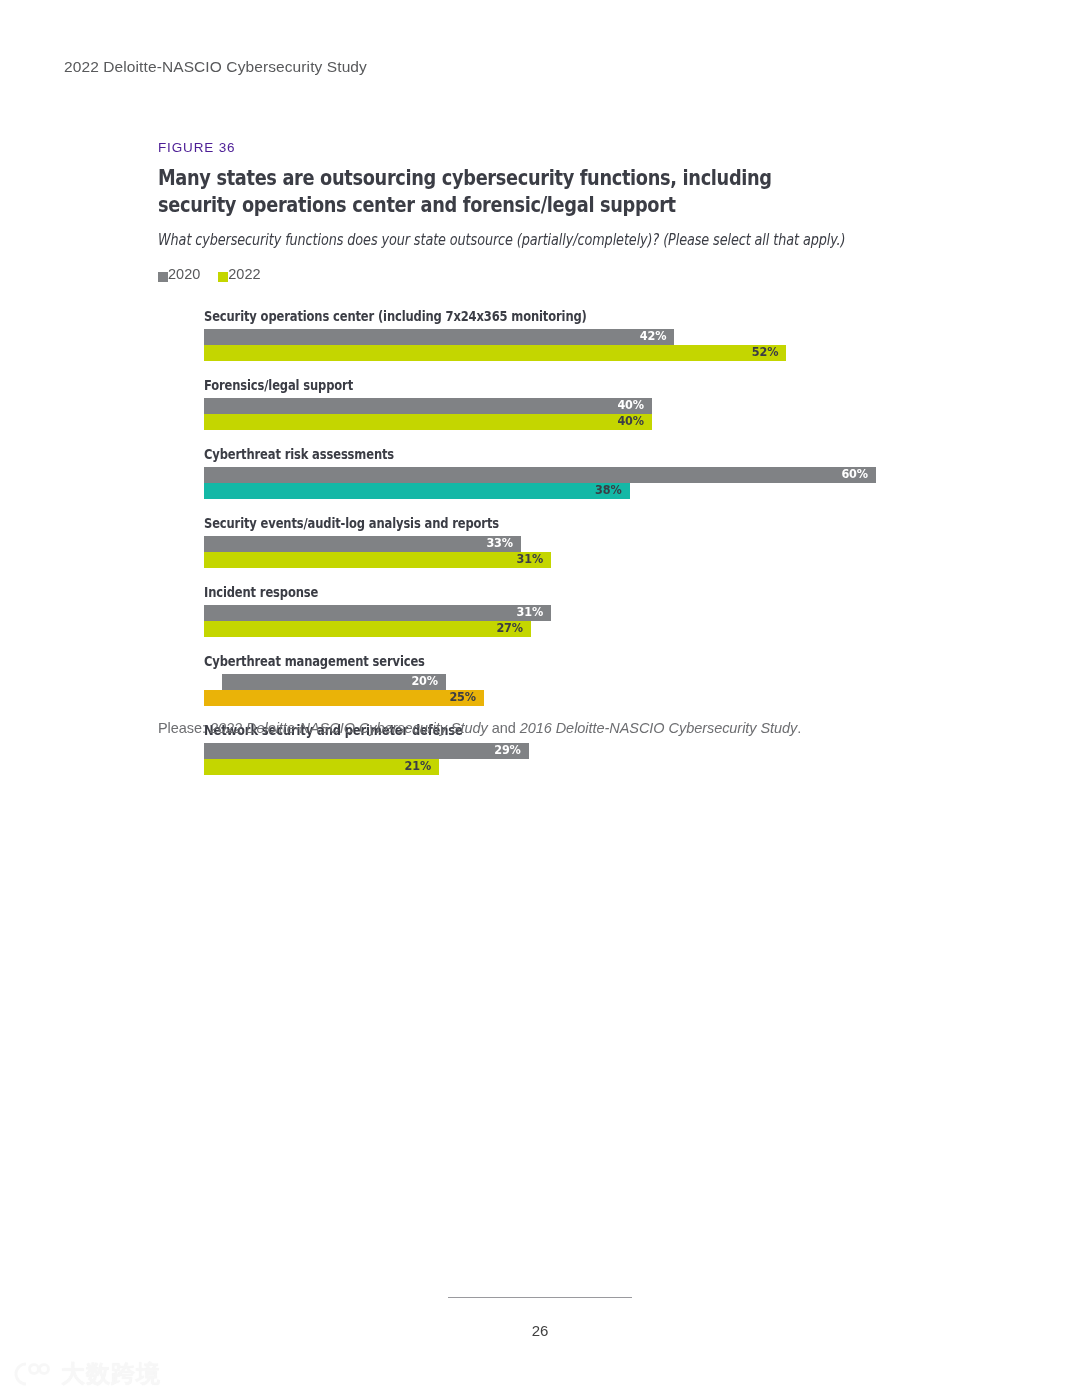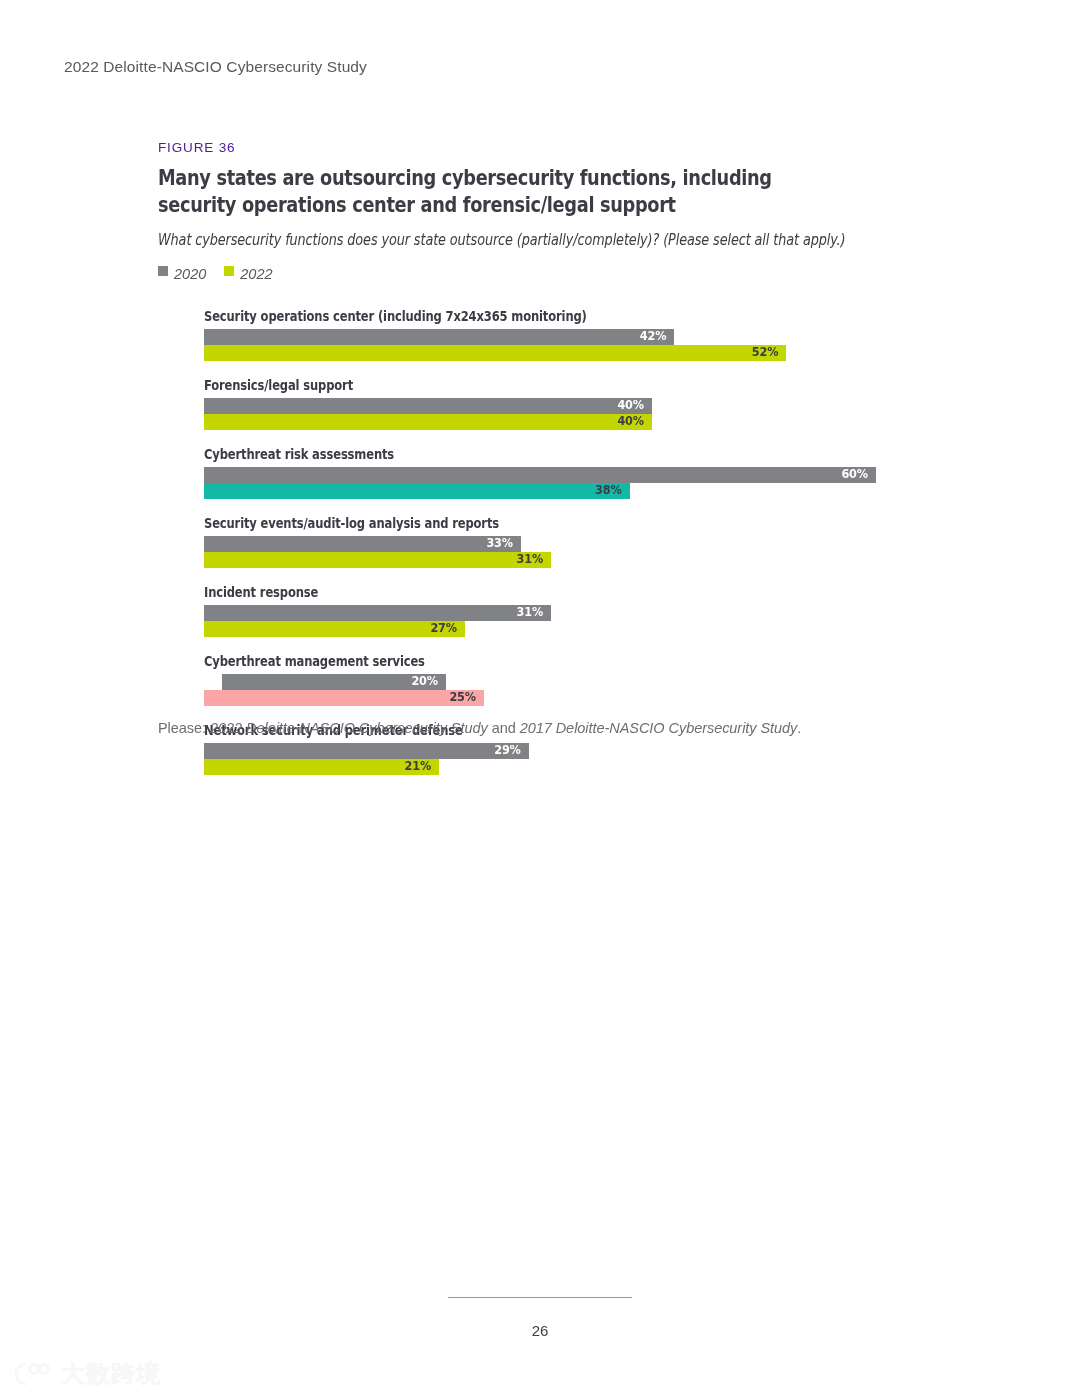--- a/index.html
+++ b/index.html
@@ -74,23 +74,21 @@
 
   
   .legend {
     display: flex;
     align-items: center;
     gap: 18px;
     margin-top: 17px;
   }
   .legend-item {
     display: flex;
-    align-items: flex-start;
-    gap: 6px;
-    font-style: italic;
+    align-items: flex-end;
   }
   .legend-swatch {
     width: 10px;
     height: 10px;
     display: inline-block;
   }
   .legend-swatch.s2020 { background: #808285; }
   .legend-swatch.s2022 { background: #c4d600; }
   .legend-label {
     font-size: 14.5px;
@@ -254,47 +252,47 @@
           </div>
           <div class="bar y2022" style="width: 347.2px; background: rgb(196, 214, 0);">
             <span class="bar-value">31%</span>
           </div>
         </div>
         <div class="chart-row">
           <div class="cat-label">Incident response</div>
           <div class="bar y2020" style="width: 347.2px; background: rgb(128, 130, 133);">
             <span class="bar-value">31%</span>
           </div>
-          <div class="bar y2022" style="width: 261px; background: rgb(196, 214, 0);">
+          <div class="bar y2022" style="width: 327px; background: rgb(196, 214, 0);">
             <span class="bar-value">27%</span>
           </div>
         </div>
         <div class="chart-row">
           <div class="cat-label">Cyberthreat management services</div>
           <div class="bar y2020" style="width: 224px; background: rgb(128, 130, 133); margin-left: 18px;">
             <span class="bar-value">20%</span>
           </div>
-          <div class="bar y2022" style="width: 280px; background: #fca5a5;">
+          <div class="bar y2022" style="width: 280px; background: #eab308;">
             <span class="bar-value">25%</span>
           </div>
         </div>
         <div class="chart-row">
           <div class="cat-label">Network security and perimeter defense</div>
           <div class="bar y2020" style="width: 324.8px; background: rgb(128, 130, 133);">
             <span class="bar-value">29%</span>
           </div>
           <div class="bar y2022" style="width: 235.2px; background: rgb(196, 214, 0);">
             <span class="bar-value">21%</span>
           </div>
         </div>
       </div>
   </div>
 
   <div class="sources">
-    <span>Please: </span><em>2022 Deloitte-NASCIO Cybersecurity Study</em><span> and </span><em>2017 Deloitte-NASCIO Cybersecurity Study</em><span>.</span>
+    <span>Please: </span><em>2022 Deloitte-NASCIO Cybersecurity Study</em><span> and </span><em>2016 Deloitte-NASCIO Cybersecurity Study</em><span>.</span>
   </div>
 
   <div class="footer-rule"></div>
   <div class="page-number">26</div>
 
   <div class="watermark">
     <span class="watermark-mark">
       <svg width="42" height="26" viewBox="0 0 42 26" aria-hidden="true">
         <path d="M16 3 A10 10 0 1 0 16 23" fill="none" stroke="#f2f2f2" stroke-width="3"></path>
         <circle cx="24" cy="8" r="4.5" fill="none" stroke="#f2f2f2" stroke-width="3"></circle>

